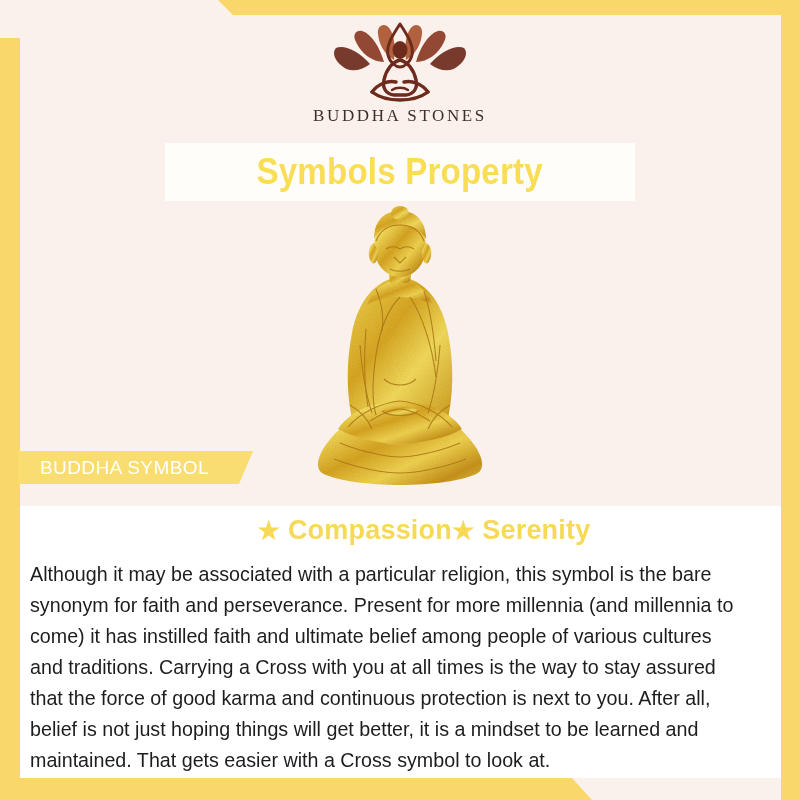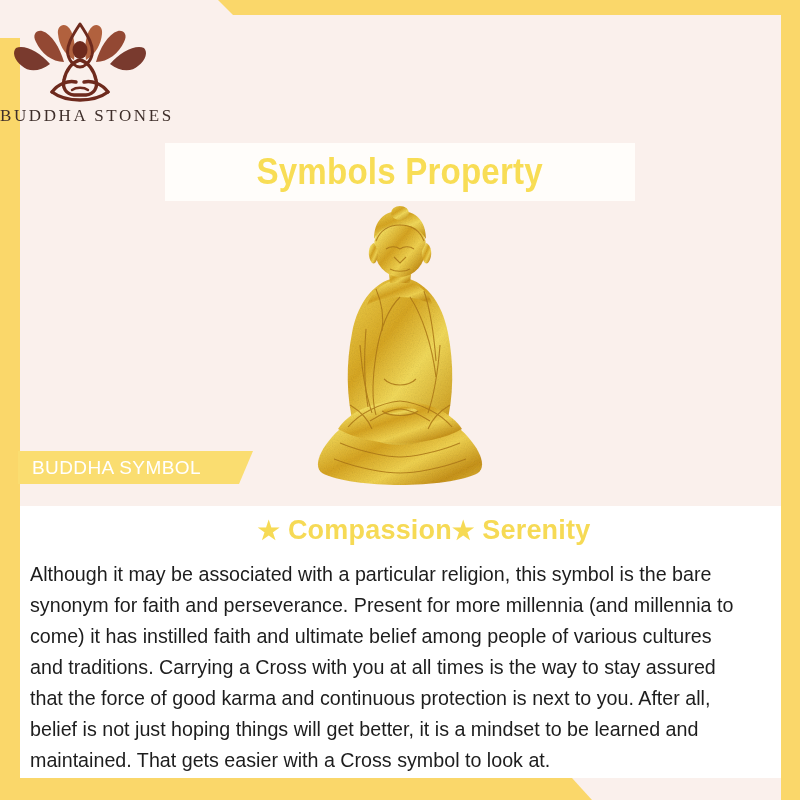--- a/index.html
+++ b/index.html
@@ -39,20 +39,21 @@
     position:absolute;
     left:20px; top:506px; right:19px; bottom:22px;
     background:#ffffff;
   }
 
   
   .logo-wrap {
     position:absolute;
     left:0; right:0; top:22px;
     display:flex; flex-direction:column;
+    align-items:center;
   }
   .logo-mark { width:160px; height:82px; display:block; }
   .logo-word {
     margin-top:2px;
     font-family:"Liberation Serif", serif;
     font-size:17px;
     letter-spacing:2.6px;
     color:#3e2e2a;
     font-weight:400;
   }
@@ -86,21 +87,21 @@
   
   .ribbon {
     position:absolute;
     left:18px; top:451px;
     width:235px; height:33px;
     background:#fadd70;
     clip-path:polygon(0 0, 235px 0, 221px 33px, 0 33px);
     display:flex; align-items:center;
   }
   .ribbon-label {
-    margin-left:14px;
+    margin-left:22px;
     color:#ffffff;
     font-size:19px;
     letter-spacing:0.4px;
     font-family:"Liberation Sans", sans-serif;
     white-space:nowrap;
   }
 
   
   .headline {
     position:absolute;

